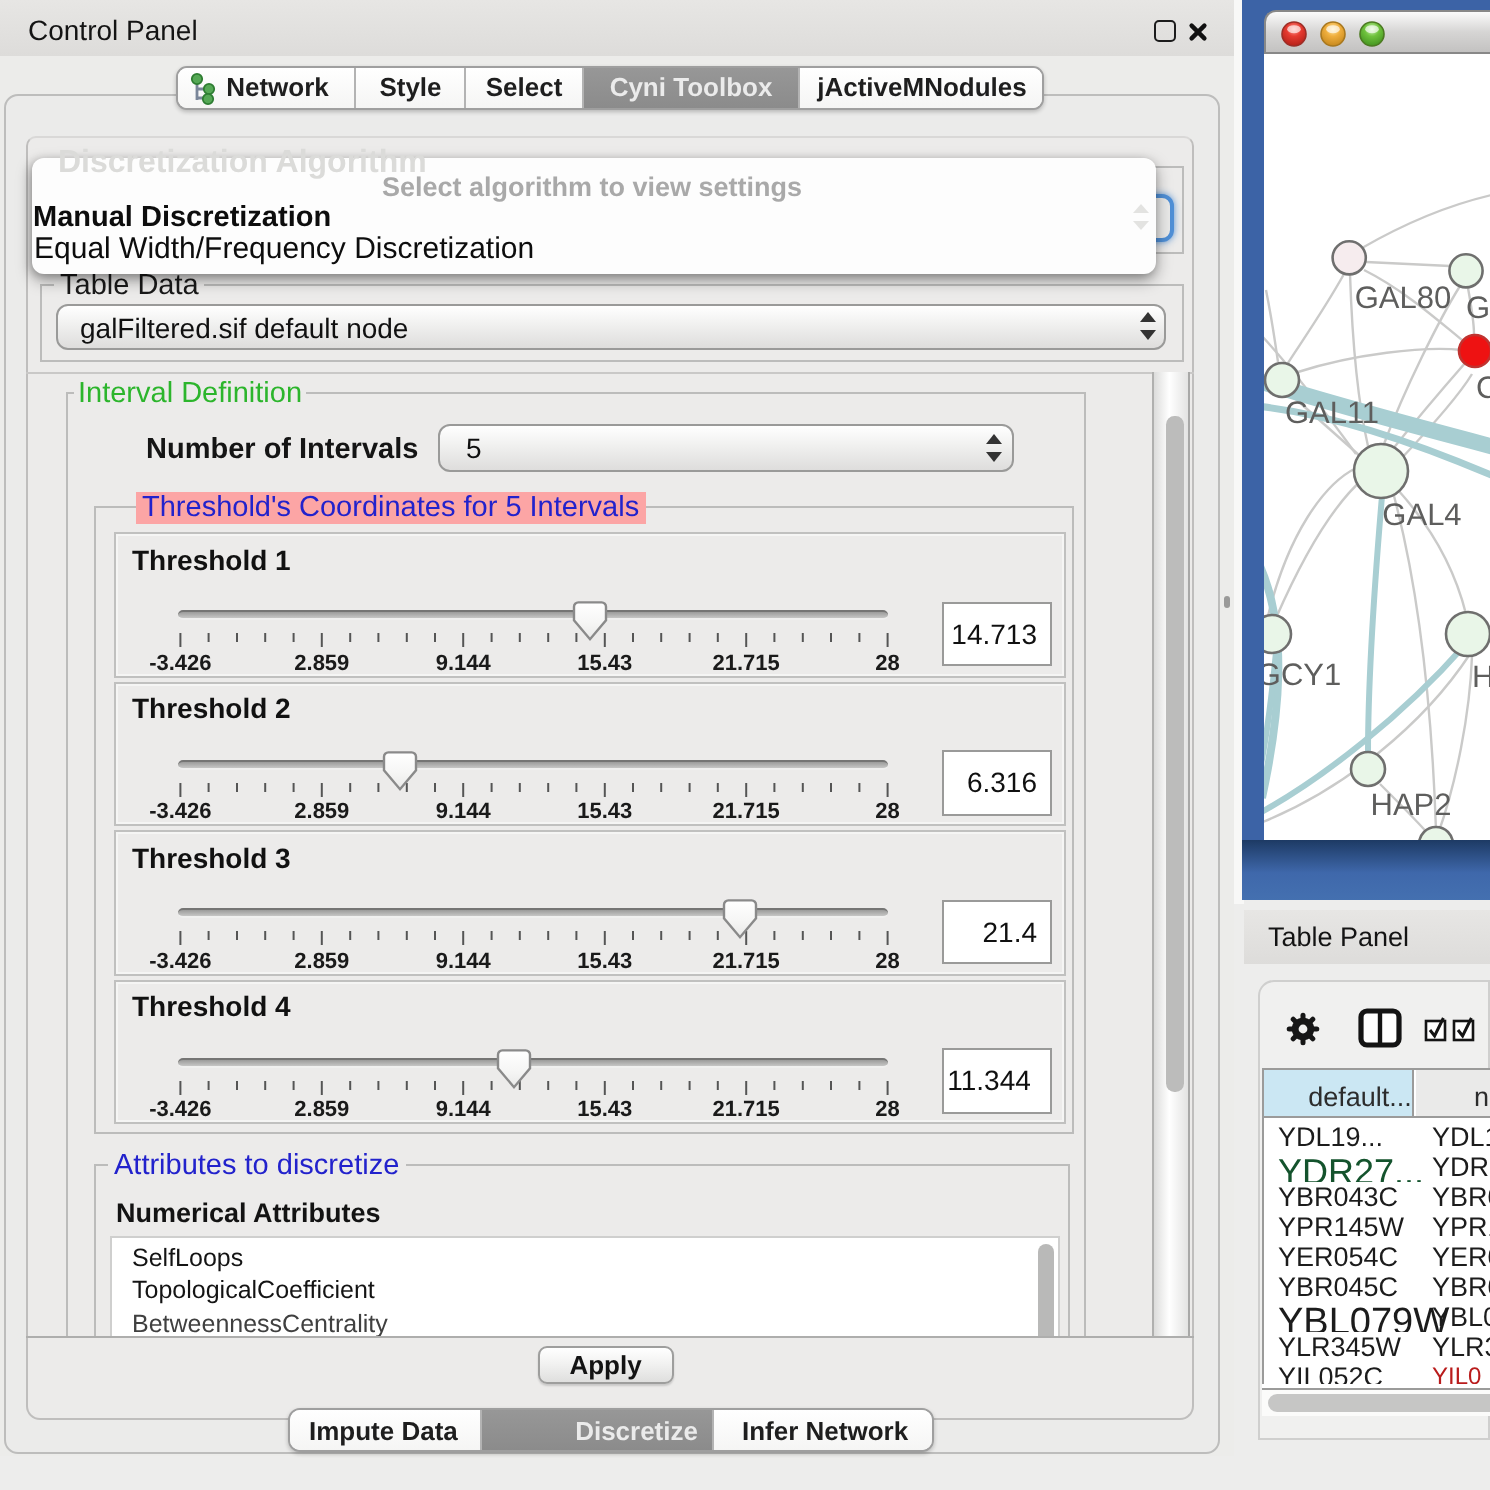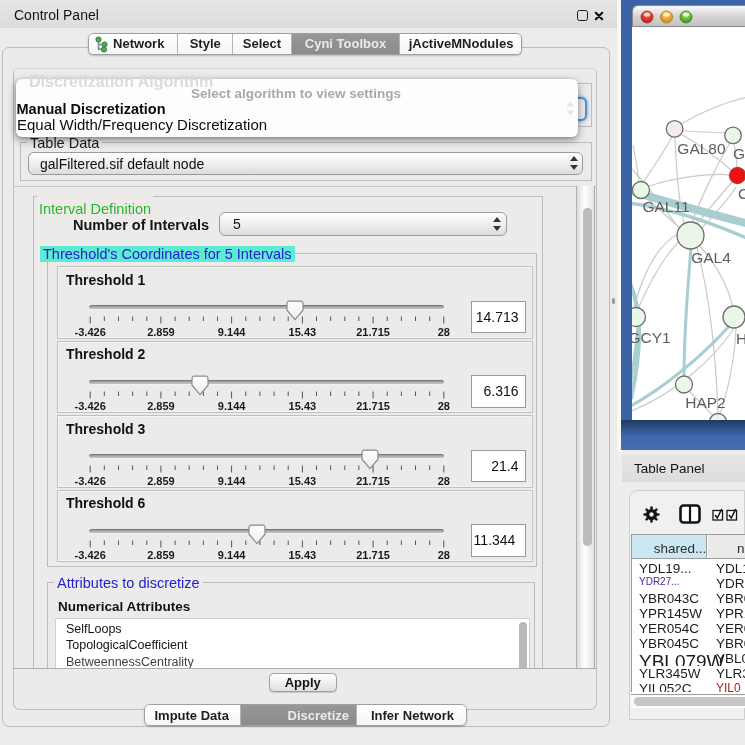--- a/index.html
+++ b/index.html
@@ -43,32 +43,32 @@
 <div class="abs" style="left:20px;top:141.5px;width:572px;height:39.5px;border:1px solid #bcbcbb;border-top:1px solid #bcbcbb;"></div>
 <div class="abs" style="left:27px;top:134.5px;background:#ecebea;padding:0 3px;font-size:14.5px;color:#191919;">Table Data</div>
 <div class="abs" style="left:28px;top:151.5px;width:555px;height:23px;border-radius:6px;border:1px solid #9a9a99;background:linear-gradient(#ffffff,#f0f0ef 45%,#dedddc);"></div>
 <div class="abs" style="left:40px;top:156px;font-size:14px;color:#101010;">galFiltered.sif default node</div>
 <svg class="abs" style="left:568px;top:155px;" width="12" height="16" viewBox="0 0 12 16">
  <path d="M6,1 L10,6 H2 Z" fill="#333"></path>
     <path d="M6,15 L2,10 H10 Z" fill="#333"></path>
 </svg>
 <div class="abs" style="left:13px;top:185.5px;width:584px;height:1px;background:#c9c8c7;"></div>
 <div class="abs" style="left:33px;top:196px;width:509.5px;height:472px;border:1px solid #bcbcbb;border-bottom:none;"></div>
-<div class="abs" style="left:37px;top:188.5px;background:#ecebea;padding:12px 2px;font-size:14.5px;color:#2cb52c;">Interval Definition</div>
+<div class="abs" style="left:37px;top:188.5px;background:#ecebea;padding:0 2px;font-size:14.5px;color:#2cb52c;">Interval Definition</div>
 
 <div class="abs" style="left:73px;top:216.5px;font-size:14.5px;font-weight:bold;color:#151515;">Number of Intervals</div>
 <div class="abs" style="left:218.5px;top:212px;width:288px;height:23.5px;border-radius:6px;border:1px solid #9a9a99;background:linear-gradient(#ffffff,#f0f0ef 45%,#dedddc);"></div>
 <div class="abs" style="left:233px;top:216px;font-size:14px;color:#101010;">5</div>
 <svg class="abs" style="left:491px;top:216px;" width="12" height="16" viewBox="0 0 12 16">
  <path d="M6,1 L10,6 H2 Z" fill="#333"></path>
     <path d="M6,15 L2,10 H10 Z" fill="#333"></path>
 </svg>
 
 <div class="abs" style="left:47px;top:253px;width:490px;height:314px;border:1px solid #bcbcbb;"></div>
-<div class="abs" style="left:40px;top:246px;background:#5eead4;padding:0 3px;font-size:14.5px;color:#2222cc;text-align:center;">Threshold's Coordinates for 5 Intervals</div>
+<div class="abs" style="left:68px;top:246px;background:#fca5a5;padding:0 3px;font-size:14.5px;color:#2222cc;text-align:center;">Threshold's Coordinates for 5 Intervals</div>
 <div class="abs" style="left:57px;top:266px;width:476px;height:72.5px;border:1px solid #c0c0bf;box-shadow:inset 0 0 0 1px #f5f5f4;"></div>
 <div class="abs" style="left:66px;top:271.5px;font-size:14px;font-weight:bold;color:#111;">Threshold 1</div>
 <div class="abs" style="left:89px;top:305px;width:355px;height:5px;border-radius:2.5px;background:linear-gradient(#9b9b9a,#c6c6c5);border-top:1px solid #757574;border-bottom:1px solid #f0f0ef;"></div>
 <svg class="abs" style="left:84px;top:316px;" width="380" height="9" viewBox="0 0 380 9">
     <line x1="6.2" y1="0.5" x2="6.2" y2="7.5" stroke="#555" stroke-width="1"></line>
     <line x1="20.3" y1="0.5" x2="20.3" y2="5.0" stroke="#555" stroke-width="1"></line>
     <line x1="34.5" y1="0.5" x2="34.5" y2="5.0" stroke="#555" stroke-width="1"></line>
     <line x1="48.6" y1="0.5" x2="48.6" y2="5.0" stroke="#555" stroke-width="1"></line>
     <line x1="62.8" y1="0.5" x2="62.8" y2="5.0" stroke="#555" stroke-width="1"></line>
     <line x1="76.9" y1="0.5" x2="76.9" y2="7.5" stroke="#555" stroke-width="1"></line>
@@ -203,21 +203,21 @@
       <linearGradient id="tg369.5" x1="0" y1="0" x2="0" y2="1">
         <stop offset="0" stop-color="#ffffff"></stop>
         <stop offset="0.55" stop-color="#f6f6f5"></stop>
         <stop offset="1" stop-color="#e9e9e8"></stop>
       </linearGradient>
     </defs>
 </svg>
 <div class="abs" style="left:470.5px;top:449.5px;width:55px;height:32.5px;background:#fff;border:1.5px solid #9a9a99;"></div>
 <div class="abs" style="left:470.5px;top:449.5px;width:48px;height:32.5px;font-size:14px;color:#101010;text-align:right;line-height:32.5px;">21.4</div>
 <div class="abs" style="left:57px;top:489.5px;width:476px;height:72.5px;border:1px solid #c0c0bf;box-shadow:inset 0 0 0 1px #f5f5f4;"></div>
-<div class="abs" style="left:66px;top:495.0px;font-size:14px;font-weight:bold;color:#111;">Threshold 6</div>
+<div class="abs" style="left:66px;top:495.0px;font-size:14px;font-weight:bold;color:#111;">Threshold 4</div>
 <div class="abs" style="left:89px;top:528.5px;width:355px;height:5px;border-radius:2.5px;background:linear-gradient(#9b9b9a,#c6c6c5);border-top:1px solid #757574;border-bottom:1px solid #f0f0ef;"></div>
 <svg class="abs" style="left:84px;top:539.5px;" width="380" height="9" viewBox="0 0 380 9">
     <line x1="6.2" y1="0.5" x2="6.2" y2="7.5" stroke="#555" stroke-width="1"></line>
     <line x1="20.3" y1="0.5" x2="20.3" y2="5.0" stroke="#555" stroke-width="1"></line>
     <line x1="34.5" y1="0.5" x2="34.5" y2="5.0" stroke="#555" stroke-width="1"></line>
     <line x1="48.6" y1="0.5" x2="48.6" y2="5.0" stroke="#555" stroke-width="1"></line>
     <line x1="62.8" y1="0.5" x2="62.8" y2="5.0" stroke="#555" stroke-width="1"></line>
     <line x1="76.9" y1="0.5" x2="76.9" y2="7.5" stroke="#555" stroke-width="1"></line>
     <line x1="91.1" y1="0.5" x2="91.1" y2="5.0" stroke="#555" stroke-width="1"></line>
     <line x1="105.2" y1="0.5" x2="105.2" y2="5.0" stroke="#555" stroke-width="1"></line>
@@ -400,25 +400,25 @@
  <rect x="1" y="2.5" width="9.5" height="9.5" fill="#fff" stroke="#141414" stroke-width="1.3"></rect>
  <path d="M3,7 L5.3,10 L9.7,1" stroke="#141414" stroke-width="1.5" fill="none"></path>
  <rect x="15" y="2.5" width="9.5" height="9.5" fill="#fff" stroke="#141414" stroke-width="1.3"></rect>
  <path d="M17,7 L19.3,10 L23.7,1" stroke="#141414" stroke-width="1.5" fill="none"></path>
 </svg>
 
 <div class="abs" style="left:631px;top:533.5px;width:114px;height:160px;background:#ffffff;border:1px solid #9b9b9a;border-right:none;overflow:hidden;"></div>
 <div class="abs" style="left:632px;top:534.5px;width:75px;height:23px;background:#cbe7f3;border-right:1px solid #9b9b9a;"></div>
 <div class="abs" style="left:707.5px;top:534.5px;width:37.5px;height:23px;background:#eaeae9;"></div>
 <div class="abs" style="left:632px;top:557.5px;width:113px;height:1px;background:#9b9b9a;"></div>
-<div class="abs" style="left:650px;top:540.5px;width:60px;text-align:center;font-size:13.5px;color:#2c2c2c;">shared...</div>
+<div class="abs" style="left:650px;top:540.5px;width:60px;text-align:center;font-size:13.5px;color:#2c2c2c;">default...</div>
 <div class="abs" style="left:737px;top:540.5px;font-size:13.5px;color:#2c2c2c;">n...</div>
 <div class="abs" style="left:639px;top:560.5px;width:106px;height:15px;overflow:hidden;font-size:13.5px;color:#1c1c1c;">YDL19...</div>
 <div class="abs" style="left:716px;top:560.5px;width:29px;height:15px;overflow:hidden;font-size:13.5px;color:#1c1c1c;">YDL1</div>
-<div class="abs" style="left:639px;top:575.5px;width:106px;height:15px;overflow:hidden;font-size:10px;color:#4c1d95;">YDR27...</div>
+<div class="abs" style="left:639px;top:575.5px;width:106px;height:15px;overflow:hidden;font-size:18px;color:#14532d;">YDR27...</div>
 <div class="abs" style="left:716px;top:575.5px;width:29px;height:15px;overflow:hidden;font-size:13.5px;color:#1c1c1c;">YDR2</div>
 <div class="abs" style="left:639px;top:590.5px;width:106px;height:15px;overflow:hidden;font-size:13.5px;color:#1c1c1c;">YBR043C</div>
 <div class="abs" style="left:716px;top:590.5px;width:29px;height:15px;overflow:hidden;font-size:13.5px;color:#1c1c1c;">YBR0</div>
 <div class="abs" style="left:639px;top:605.5px;width:106px;height:15px;overflow:hidden;font-size:13.5px;color:#1c1c1c;">YPR145W</div>
 <div class="abs" style="left:716px;top:605.5px;width:29px;height:15px;overflow:hidden;font-size:13.5px;color:#1c1c1c;">YPR1</div>
 <div class="abs" style="left:639px;top:620.5px;width:106px;height:15px;overflow:hidden;font-size:13.5px;color:#1c1c1c;">YER054C</div>
 <div class="abs" style="left:716px;top:620.5px;width:29px;height:15px;overflow:hidden;font-size:13.5px;color:#1c1c1c;">YER0</div>
 <div class="abs" style="left:639px;top:635.5px;width:106px;height:15px;overflow:hidden;font-size:13.5px;color:#1c1c1c;">YBR045C</div>
 <div class="abs" style="left:716px;top:635.5px;width:29px;height:15px;overflow:hidden;font-size:13.5px;color:#1c1c1c;">YBR0</div>
 <div class="abs" style="left:639px;top:650.5px;width:106px;height:15px;overflow:hidden;font-size:19px;color:#1c1c1c;">YBL079W</div>

